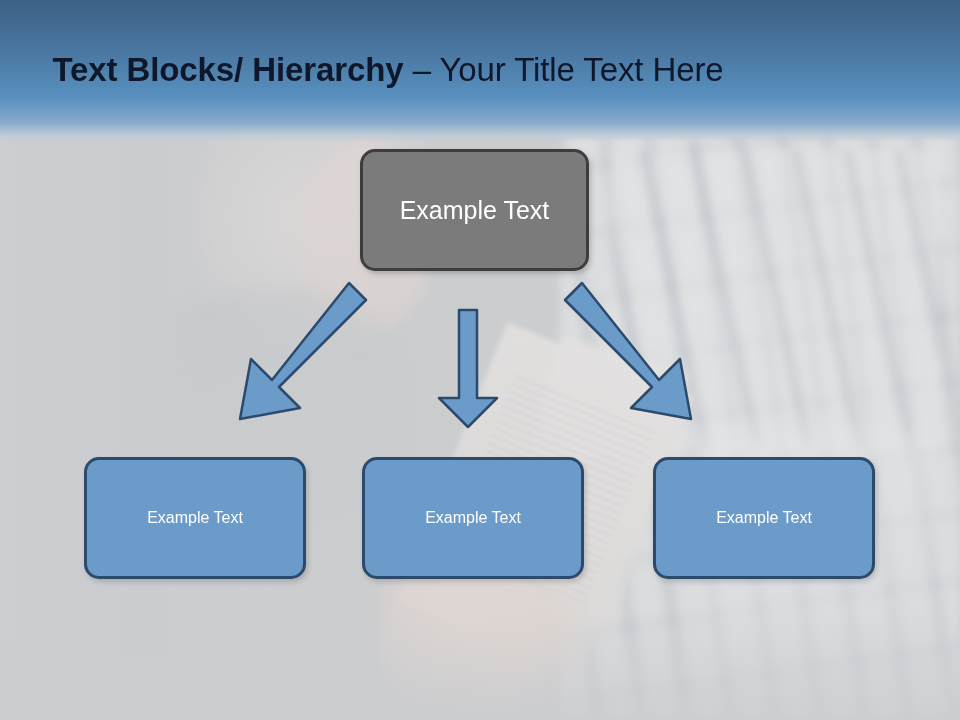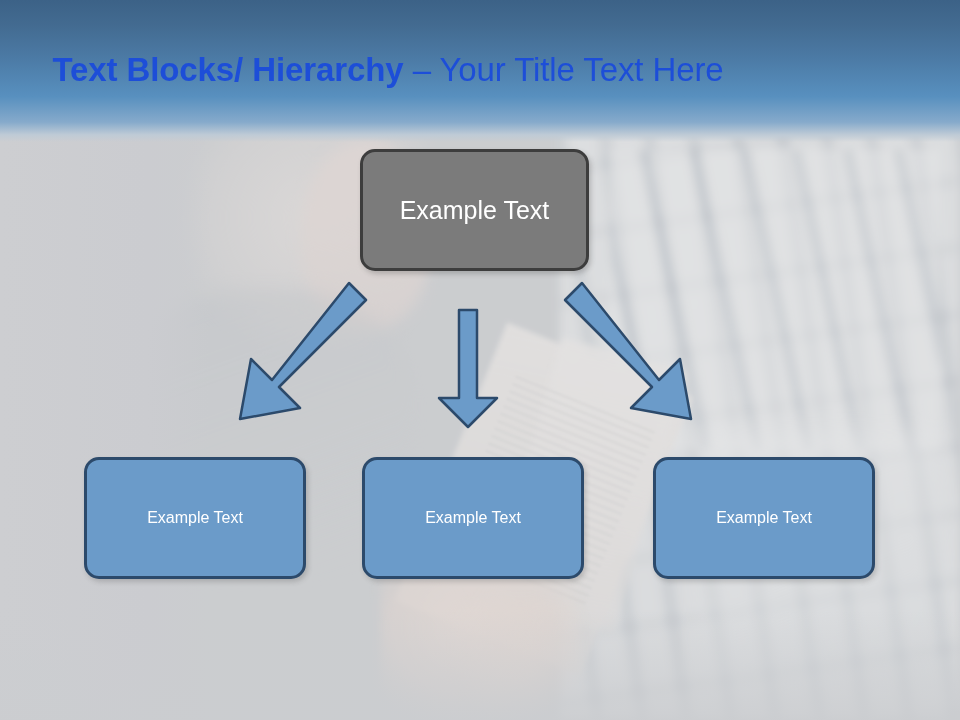--- a/index.html
+++ b/index.html
@@ -164,21 +164,21 @@
       #5890bf 68%,
       #86aacb 86%,
       #bfcbd6 95%,
       rgba(203,205,208,0.0) 100%);
   }
   .title {
     position: absolute;
     left: 0; top: 50px;
     width: 776px;
     text-align: center;
-    color: #1d4ed8;
+    color: #0f172a;
     font-size: 33px;
     line-height: 40px;
     letter-spacing: -0.1px;
     white-space: nowrap;
   }
   .title .t-bold { font-weight: bold; }
   .title .t-light { font-weight: normal; }
 
   
   .node {

